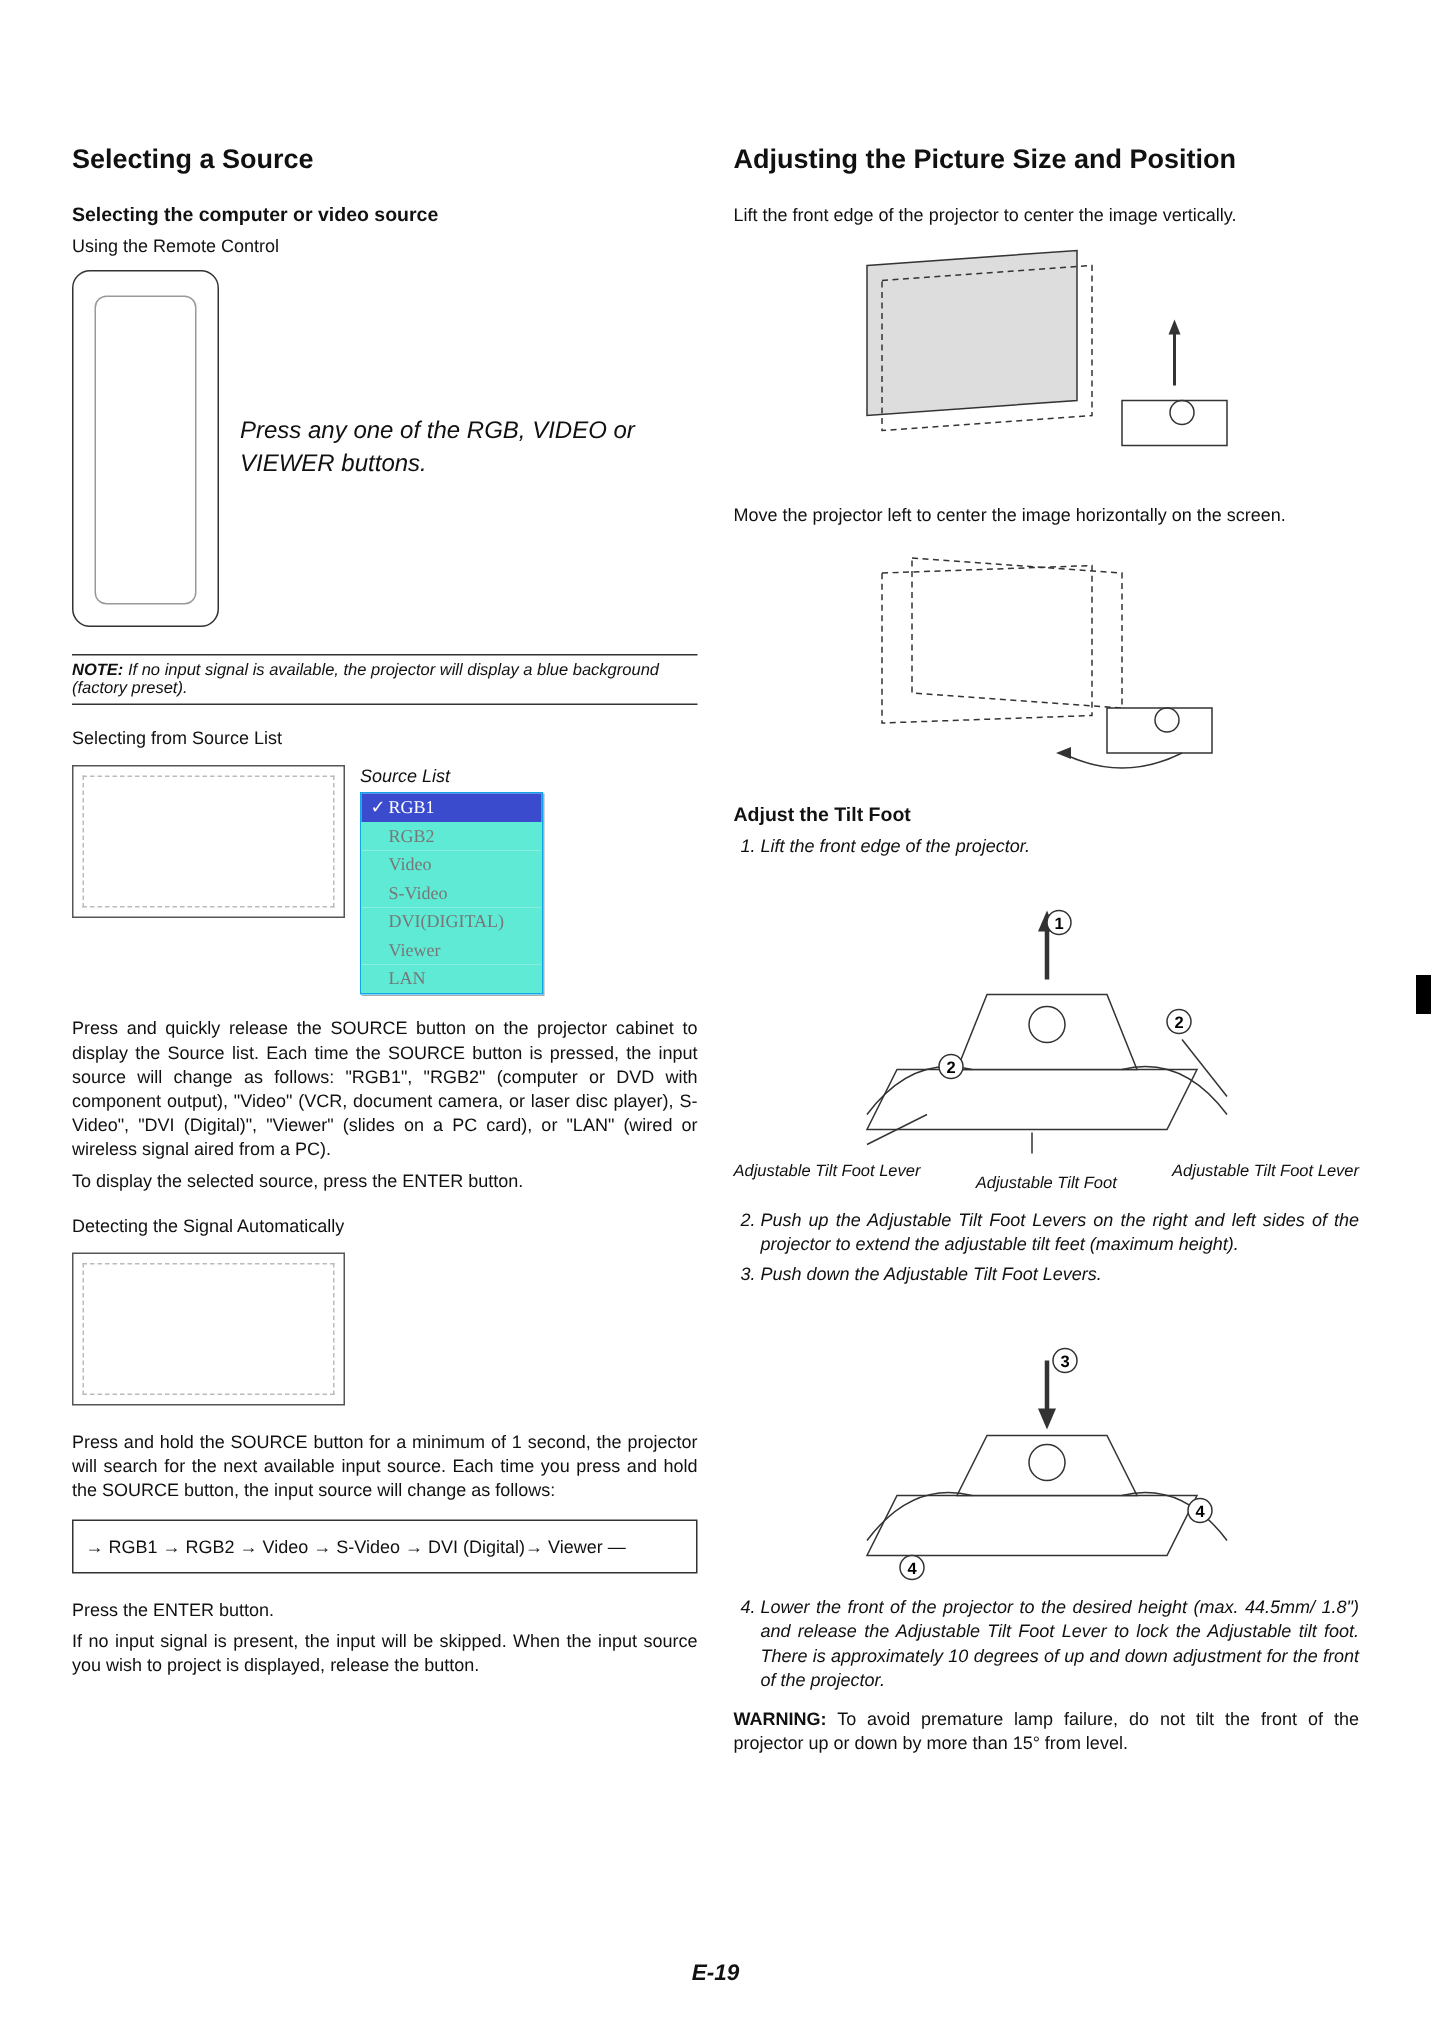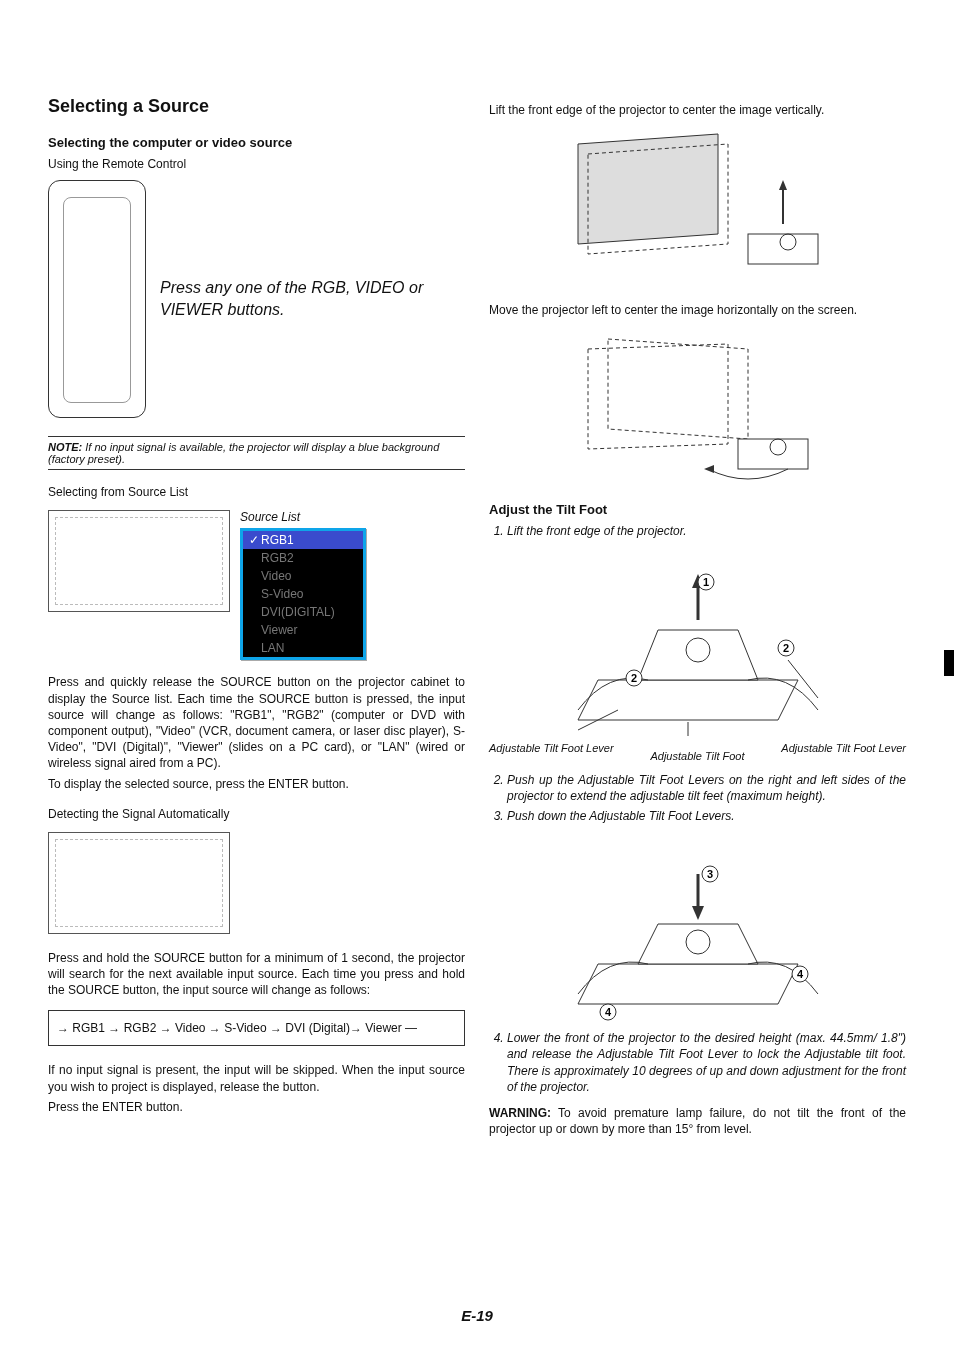--- a/index.html
+++ b/index.html
@@ -96,29 +96,29 @@
   .source-list-wrap {
     flex: 0 0 auto;
   }
   .source-list-title {
     font-size: 12px;
     font-style: italic;
     margin-bottom: 4px;
   }
   .source-list {
     width: 120px;
-    border: 3px solid #0ea5e9;
+    border: 1px solid #0ea5e9;
     box-shadow: 1px 1px 0 #aaa;
-    font-family: Liberation Sans, sans-serif;
+    font-family: Liberation Serif, serif;
     font-size: 12px;
   }
   .source-list .row {
     padding: 2px 6px;
     color: #777;
-    background: #000000;
+    background: #5eead4;
     white-space: nowrap;
   }
   .source-list .row.selected {
     background: #3a4bcd;
     color: #fff;
   }
   .source-list .check {
     display: inline-block;
     width: 12px;
   }
@@ -232,25 +232,26 @@
     <p class="body-text">To display the selected source, press the ENTER button.</p>
 
     <p class="body-text" style="margin-top:14px">Detecting the Signal Automatically</p>
 
     <div class="panel-box" style="margin:10px 0 16px 0"></div>
 
     <p class="body-text">Press and hold the SOURCE button for a minimum of 1 second, the projector will search for the next available input source. Each time you press and hold the SOURCE button, the input source will change as follows:</p>
 
     <div class="seq-box">→ RGB1 → RGB2 → Video → S-Video → DVI (Digital)→ Viewer —</div>
 
+    <p class="body-text">Press the ENTER button.</p>
     <p class="body-text">If no input signal is present, the input will be skipped. When the input source you wish to project is displayed, release the button.</p>
-    <p class="body-text">Press the ENTER button.</p>
   </div>
 
   <div class="col">
+    <h1>Adjusting the Picture Size and Position</h1>
     <p class="body-text" style="margin-top:12px">Lift the front edge of the projector to center the image vertically.</p>
 
     <div class="diagram">
       <svg viewBox="0 0 300 160">
         <polygon points="30,20 170,10 170,110 30,120" fill="#ddd" stroke="#333"></polygon>
         <polygon points="40,30 180,20 180,120 40,130" fill="none" stroke="#333" stroke-dasharray="4 3"></polygon>
         <rect x="200" y="110" width="70" height="30" fill="#fff" stroke="#333"></rect>
         <circle cx="240" cy="118" r="8" fill="none" stroke="#333"></circle>
         <line x1="235" y1="100" x2="235" y2="60" stroke="#333" stroke-width="2"></line>
         <polygon points="235,56 231,66 239,66" fill="#333"></polygon>

